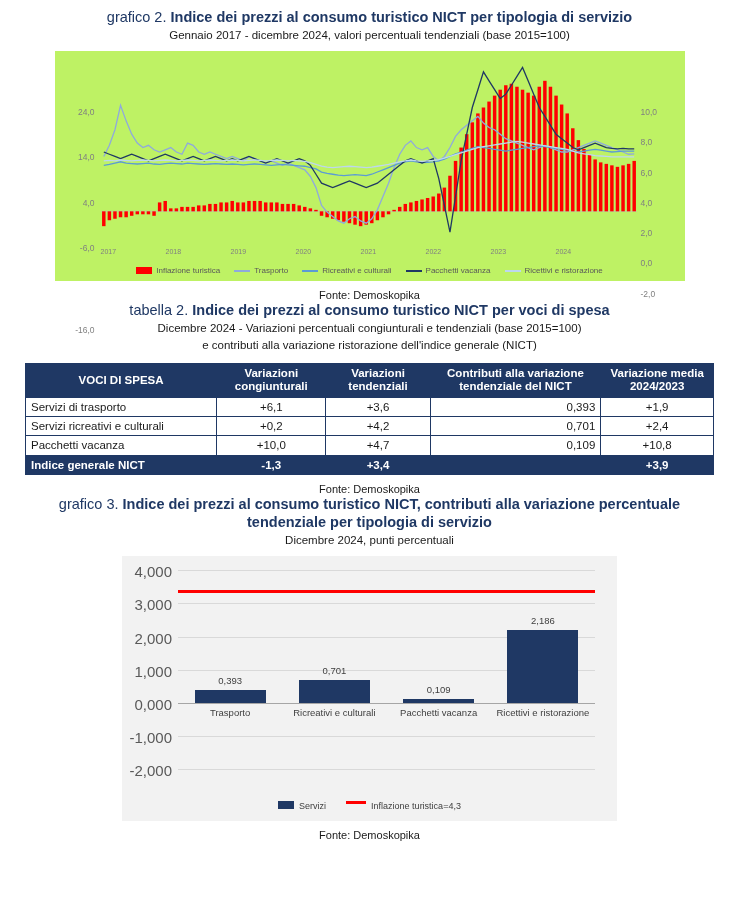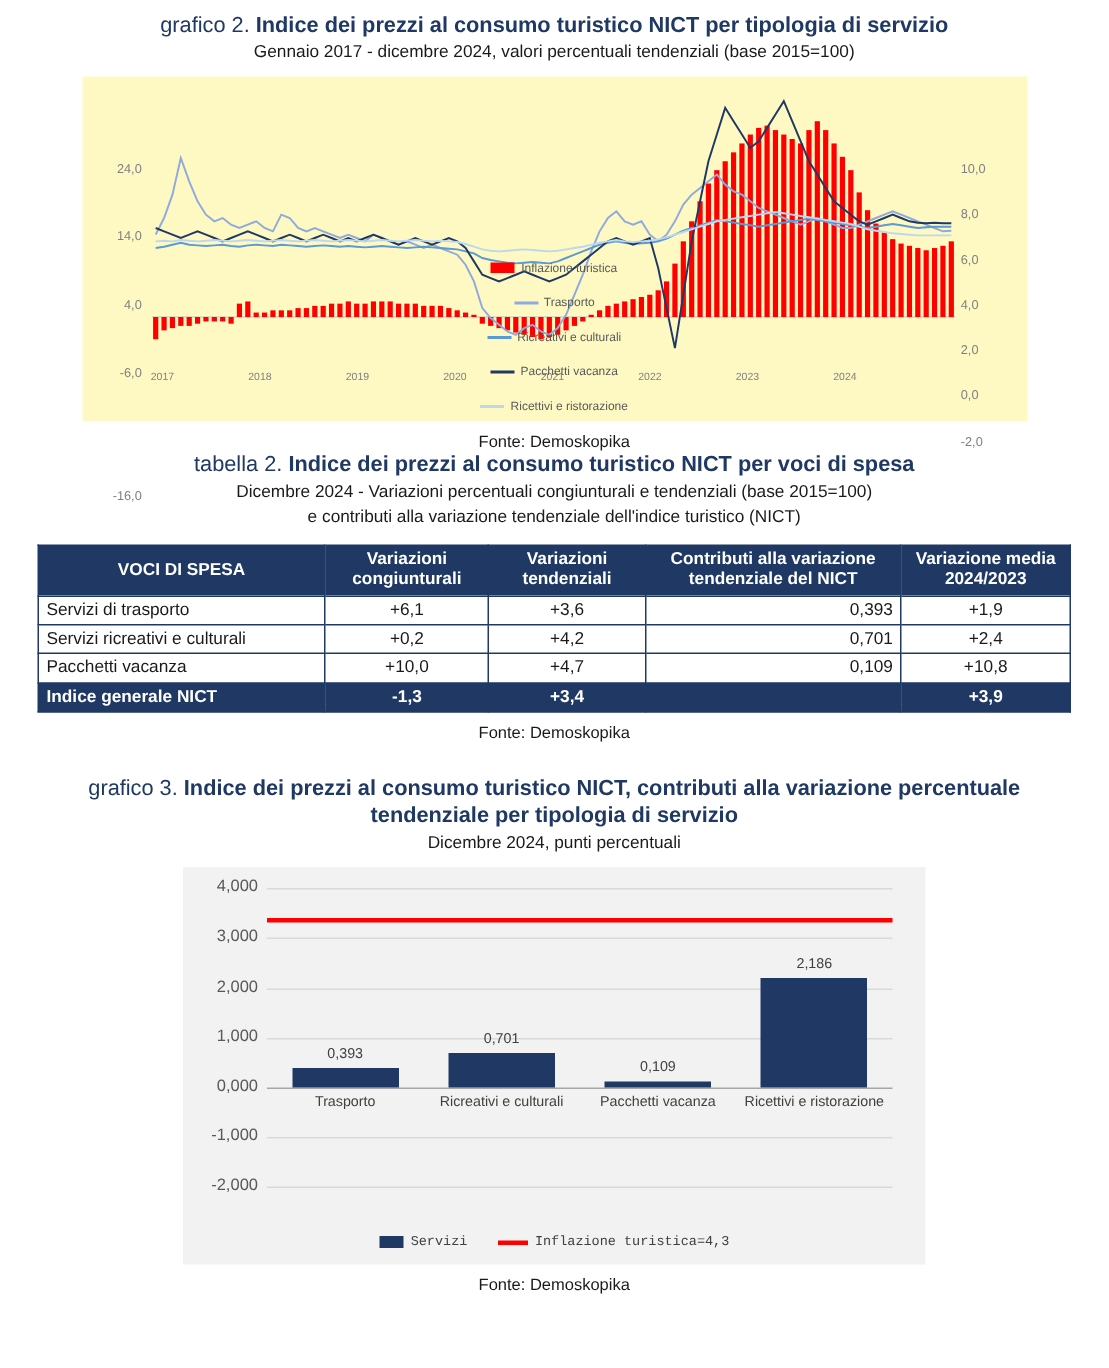--- a/index.html
+++ b/index.html
@@ -50,21 +50,21 @@
     color: #1a1a1a;
     margin-top: 8px;
   }
 
   
   #chart2-block { padding-top: 8px; }
   .chart2-frame {
     margin: 8px auto 0 auto;
     width: 630px;
     height: 230px;
-    background: #fef9c3;
+    background: #bef264;
     position: relative;
     box-sizing: border-box;
   }
   .chart2-plot {
     position: absolute;
     left: 46px;
     top: 12px;
     right: 48px;
     bottom: 40px;
   }
@@ -91,21 +91,20 @@
   .c2-legend {
     position: absolute;
     left: 0; right: 0;
     bottom: 6px;
     display: flex;
     justify-content: center;
     gap: 14px;
     font-size: 8px;
     color: #595959;
     align-items: center;
-    flex-direction: column;
   }
   .c2-legend .item { display: flex; align-items: center; gap: 4px; }
   .c2-legend .swatch-bar { width: 16px; height: 7px; background: #ff0000; }
   .c2-legend .swatch-line { width: 16px; height: 2px; }
 
   
   #table-block { }
   table.nict {
     border-collapse: collapse;
     margin: 10px auto 0 auto;
@@ -131,21 +130,21 @@
   table.nict td.lbl { text-align: left; }
   table.nict td.num-c { text-align: center; }
   table.nict td.num-r { text-align: right; }
   table.nict tr.total td {
     background: #1f3864;
     color: #ffffff;
     font-weight: bold;
   }
 
   
-  #chart3-block { margin-top: 22px; }
+  #chart3-block { }
   .chart3-frame {
     margin: 8px auto 0 auto;
     width: 495px;
     height: 265px;
     background: #f2f2f2;
     position: relative;
     box-sizing: border-box;
   }
   .chart3-plot {
     position: absolute;
@@ -154,21 +153,21 @@
     right: 22px;
     bottom: 52px;
   }
   .c3-grid {
     position: absolute;
     left: 0; right: 0;
     border-top: 1px solid #d9d9d9;
   }
   .c3-ylabel {
     position: absolute;
-    font-size: 11px;
+    font-size: 15px;
     color: #595959;
     text-align: right;
     width: 46px;
     left: -52px;
   }
   .c3-bar {
     position: absolute;
     background: #1f3864;
   }
   .c3-bar-value {
@@ -193,21 +192,21 @@
     position: absolute;
     left: 0; right: 0;
     bottom: 10px;
     display: flex;
     justify-content: center;
     gap: 20px;
     font-size: 9px;
     color: #404040;
     align-items: center;
   }
-  .c3-legend .item { display: flex; align-items: center; gap: 5px; font-family: Liberation Mono, monospace; }
+  .c3-legend .item { display: flex; align-items: flex-start; gap: 5px; }
   .c3-legend .sw-bar { width: 16px; height: 8px; background: #1f3864; }
   .c3-legend .sw-line { width: 20px; height: 3px; background: #ff0000; }
 </style>
 </head>
 <body>
 
 <div class="page">
 
   <section id="chart2-block">
     <h2 class="fig-title">
@@ -373,21 +372,21 @@
 
     <div class="source">Fonte: Demoskopika</div>
   </section>
 
   <section id="table-block">
     <h2 class="fig-title">
       <span class="label-light">tabella 2.</span>
       <span class="label-bold">Indice dei prezzi al consumo turistico NICT per voci di spesa</span>
     </h2>
     <div class="fig-sub">Dicembre 2024 - Variazioni percentuali congiunturali e tendenziali (base 2015=100)</div>
-    <div class="fig-sub">e contributi alla variazione tendenziale dell'indice turistico (NICT)</div>
+    <div class="fig-sub">e contributi alla variazione ristorazione dell'indice generale (NICT)</div>
 
     <table class="nict">
       <thead>
         <tr>
           <th style="width:200px;">VOCI DI SPESA</th>
           <th style="width:104px;">Variazioni congiunturali</th>
           <th style="width:100px;">Variazioni tendenziali</th>
           <th style="width:175px;">Contributi alla variazione tendenziale del NICT</th>
           <th style="width:110px;">Variazione media 2024/2023</th>
         </tr>

